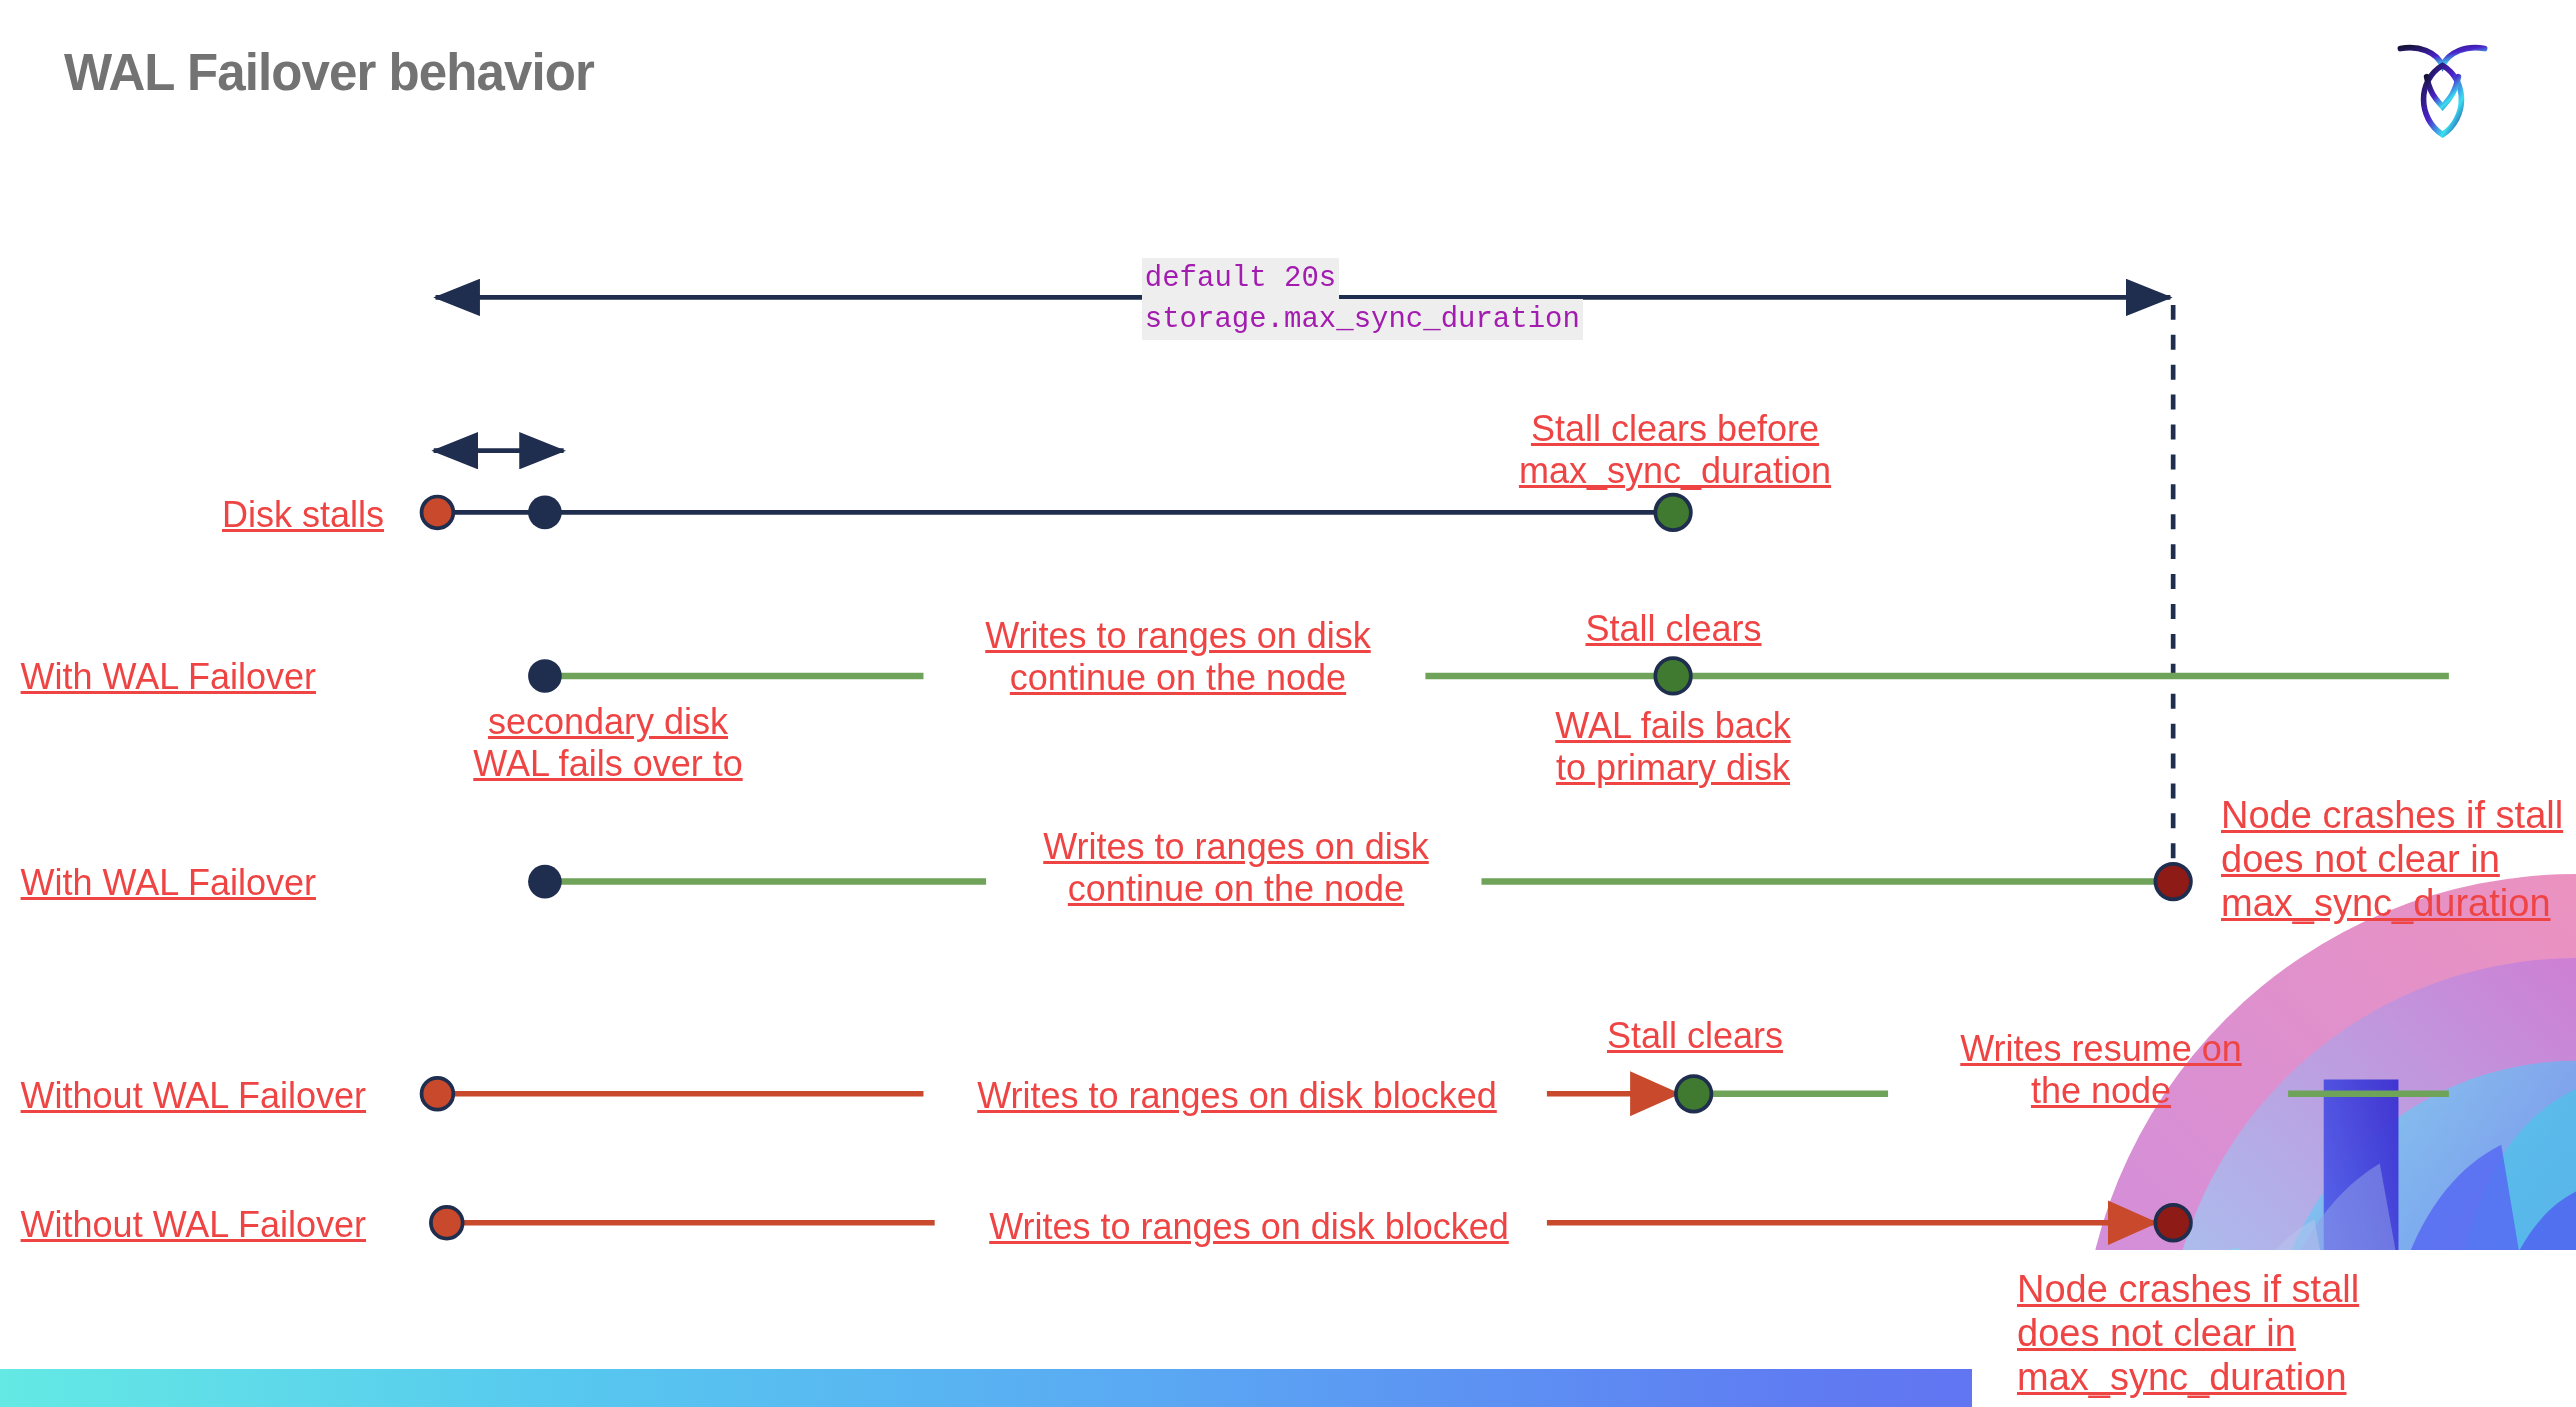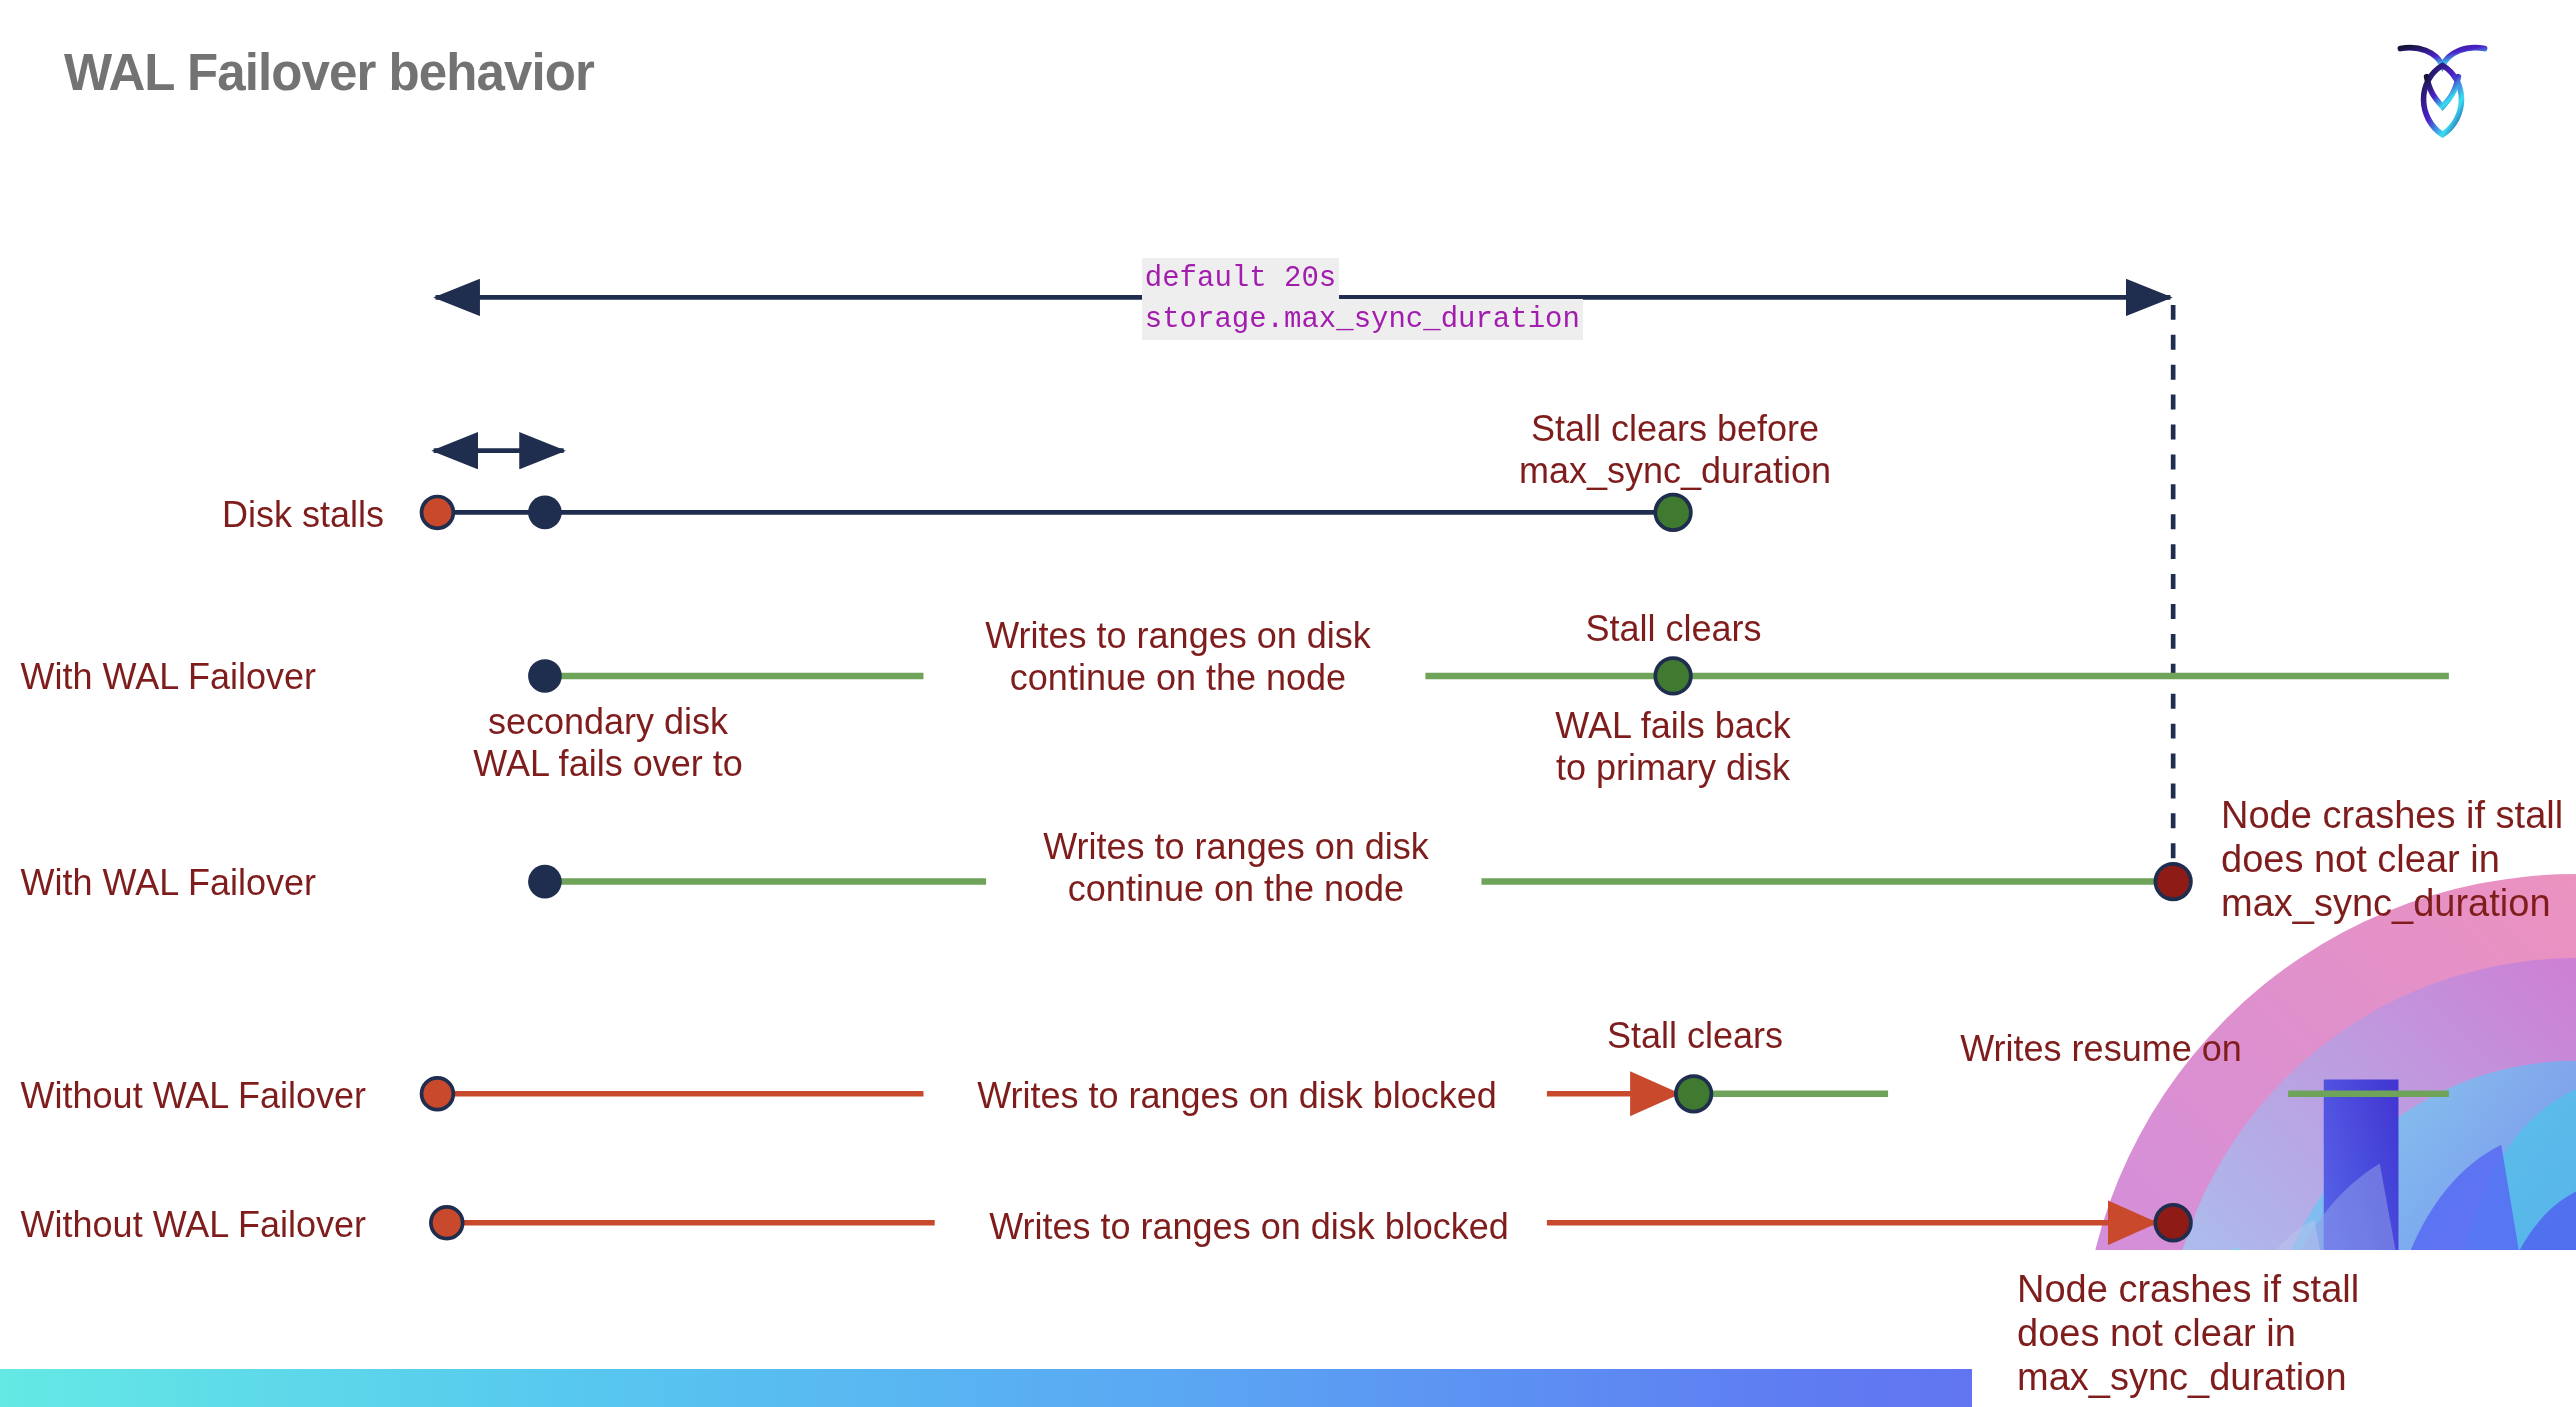--- a/index.html
+++ b/index.html
@@ -27,21 +27,21 @@
     background:linear-gradient(90deg,#64e9e4 0%,#57c8ef 22%,#5aa8f3 45%,#5f7cf2 70%,#6a5cf0 100%);
   }
   .whitecard{
     position:absolute;left:1972px;top:1250px;width:604px;height:158px;background:#ffffff;
   }
 
   
   .canvas{position:absolute;inset:0;width:2576px;height:1408px;}
 
   
-  .lbl{position:absolute;color:#7f1d1d;line-height:1.16;}
+  .lbl{position:absolute;color:#ef4444;line-height:1.16;text-decoration:underline;}
   .row-label{font-size:36px;white-space:nowrap;}
   .note{font-size:36px;text-align:center;}
   .note-left{font-size:38px;text-align:left;}
   .mono{
     position:absolute;font-family:"Liberation Mono", monospace;
     font-size:29px;color:#a21caf;line-height:1.35;white-space:nowrap;
   }
   .mono span{background:#eeeeee;padding:0.9px 2.8px;display:inline-block;}
 </style>
 </head>
@@ -204,20 +204,21 @@
     <div>does not clear in</div>
     <div>max_sync_duration</div>
   </div>
 
   <div class="lbl note" style="left:938px;top:1075px;width:598px;">Writes to ranges on disk  blocked</div>
 
   <div class="lbl note" style="left:1522px;top:1015px;width:346px;">Stall clears</div>
 
   <div class="lbl note" style="left:1914px;top:1028px;width:374px;">
     <div>Writes resume on</div>
+    <div>the node</div>
   </div>
 
   <div class="lbl note" style="left:950px;top:1206px;width:598px;">Writes to ranges on disk  blocked</div>
 
   <div class="lbl note-left" style="left:2017px;top:1267px;width:393px;">
     <div>Node crashes if stall</div>
     <div>does not clear in</div>
     <div>max_sync_duration</div>
   </div>
 

